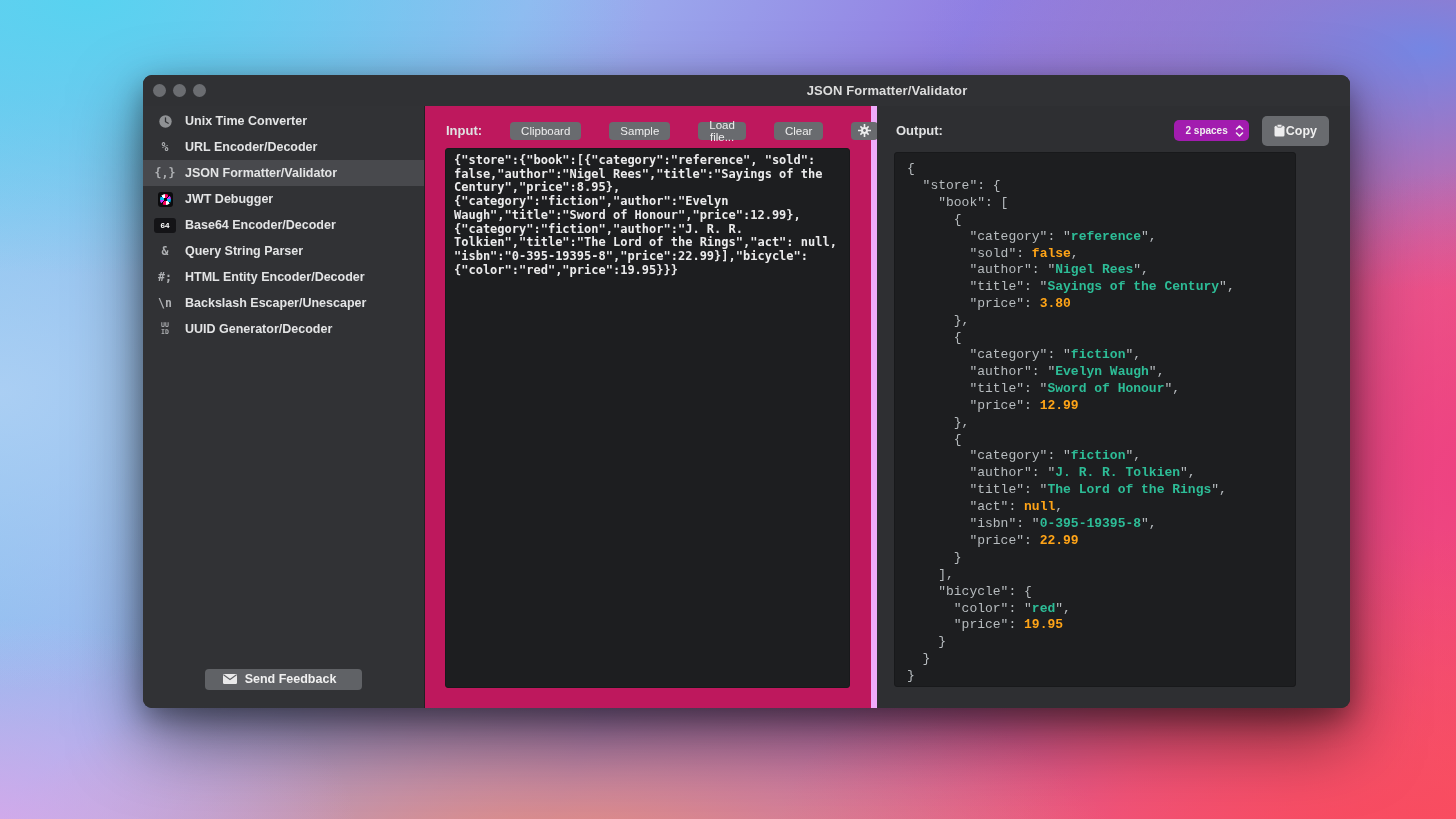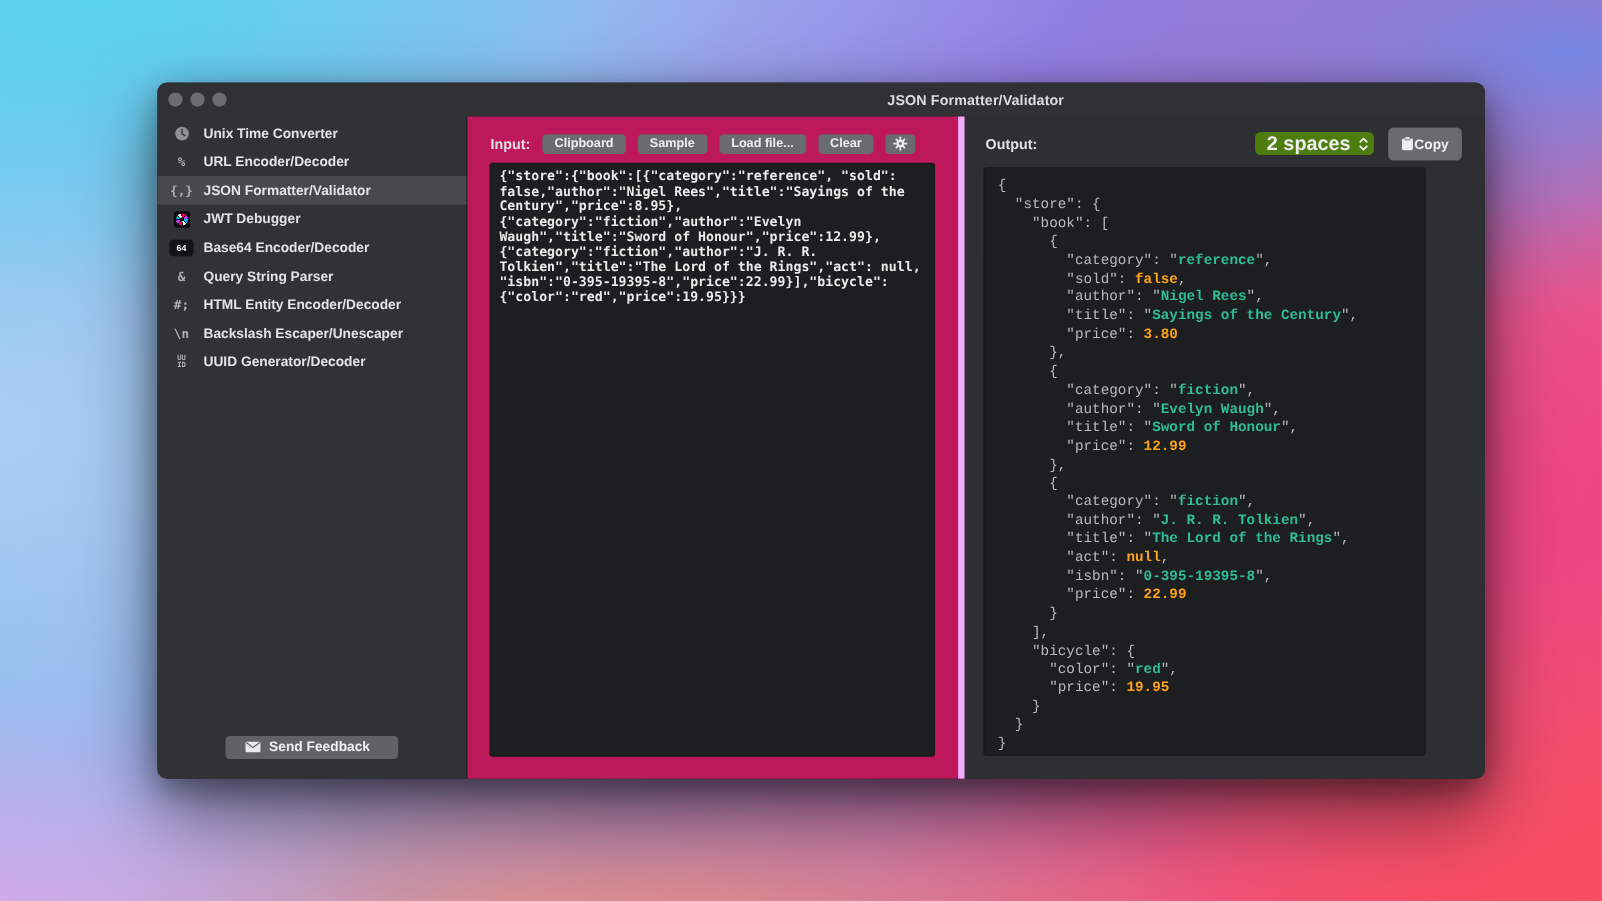--- a/index.html
+++ b/index.html
@@ -55,28 +55,28 @@
   .sfooter{position:absolute;left:0;right:0;bottom:9px;text-align:center;}
   .feedback{display:inline-flex;align-items:center;gap:8px;background:#606266;border:none;
     color:#f0f0f0;font-family:Liberation Sans, sans-serif;font-size:12.5px;font-weight:bold;
     padding:3px 26px 4px 18px;border-radius:4px;margin-bottom:9px;}
   .version{color:#9b9c9e;font-size:10.5px;line-height:14px;font-weight:bold;}
   .version .v2{font-weight:normal;}
   
   .toolbar{position:absolute;top:14px;left:21px;right:16px;height:21px;display:flex;align-items:center;}
   .tlabel{color:#e0e1e2;font-size:13px;font-weight:bold;margin-right:11px;}
   .tb-btn{background:#696b6f;border:none;border-radius:4px;color:#eeeeee;
-    font-family:"Liberation Sans",sans-serif;font-size:11.5px;font-weight:bold;
-    height:18px;padding:0 11px;margin-right:11px;display:inline-flex;align-items:center;}
+    font-family:"Liberation Sans",sans-serif;font-size:11.5px;font-weight:normal;
+    height:18px;padding:0 11px;margin-right:11px;display:inline-flex;align-items:center;margin-left:17px;}
   .gear-btn{margin-right:0;padding:0 7px;}
   .out-toolbar{justify-content:flex-start;}
   .out-controls{margin-left:auto;display:flex;gap:13px;align-items:center;}
-  .popup{background:#4d7c0f;border:none;border-radius:5px;color:#f0f0f0;height:21px;
+  .popup{background:#a21caf;border:none;border-radius:5px;color:#f0f0f0;height:21px;
     display:inline-flex;align-items:center;gap:7px;padding:0 5px 0 11px;
-    font-family:"Liberation Sans",sans-serif;font-size:18px;font-weight:bold;}
+    font-family:"Liberation Sans",sans-serif;font-size:10px;font-weight:bold;}
   .copy-btn{background:#696b6f;border:none;border-radius:5px;color:#f0f0f0;height:30px;
     display:inline-flex;align-items:center;gap:1px;padding:0 12px;
     font-family:"Liberation Sans",sans-serif;font-size:12.5px;font-weight:bold;}
   
   .editor{position:absolute;left:20px;top:42px;width:405px;height:540px;background:#1d1e20;
     border:1px solid #18191b;border-radius:3px;box-sizing:border-box;
     font-family:"DejaVu Sans Mono",monospace;font-size:12px;line-height:13.7px;
     color:#ebebec;font-weight:bold;padding:5px 8px;overflow:hidden;}
   .in-line{white-space:pre;}
   .outbox{position:absolute;left:17px;top:46px;width:402px;height:535px;background:#1d1e20;

